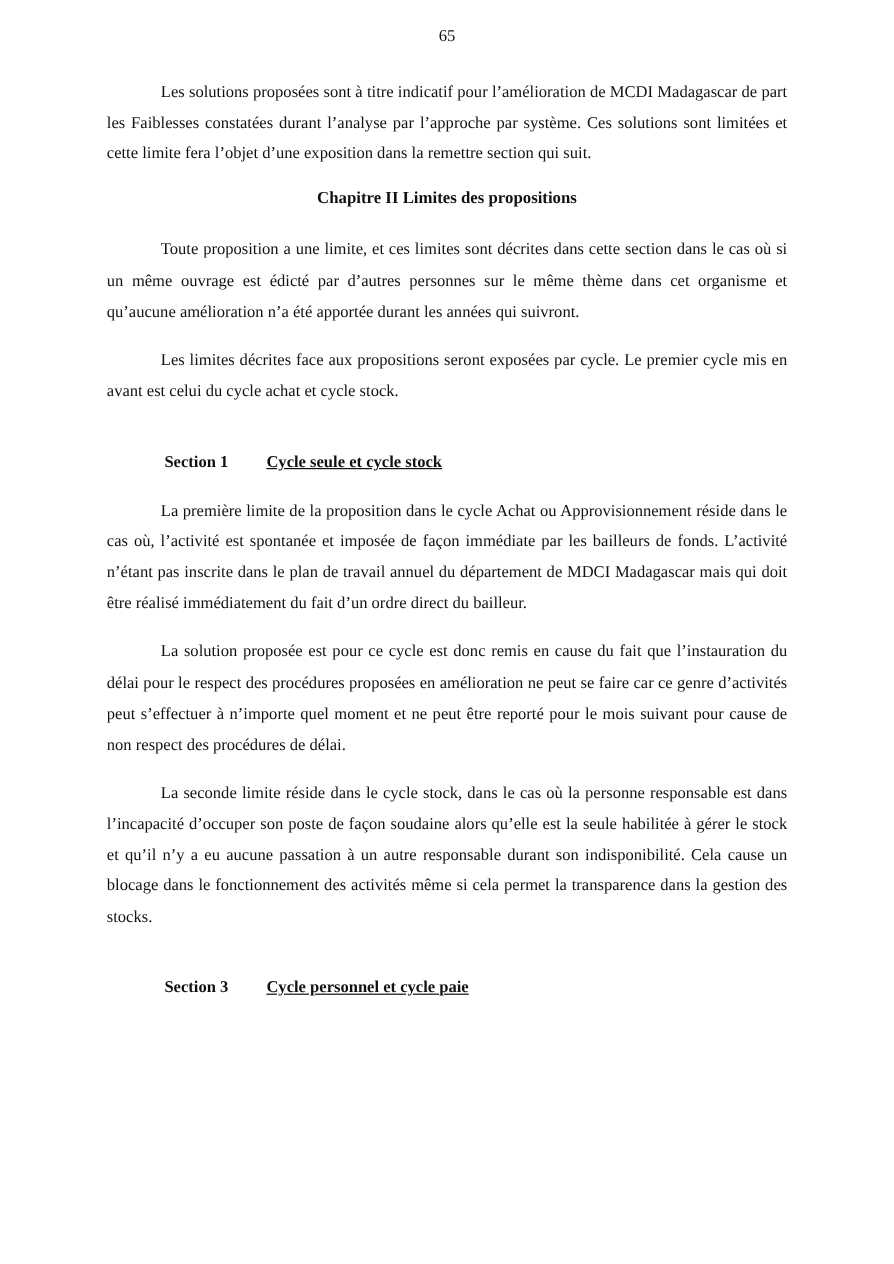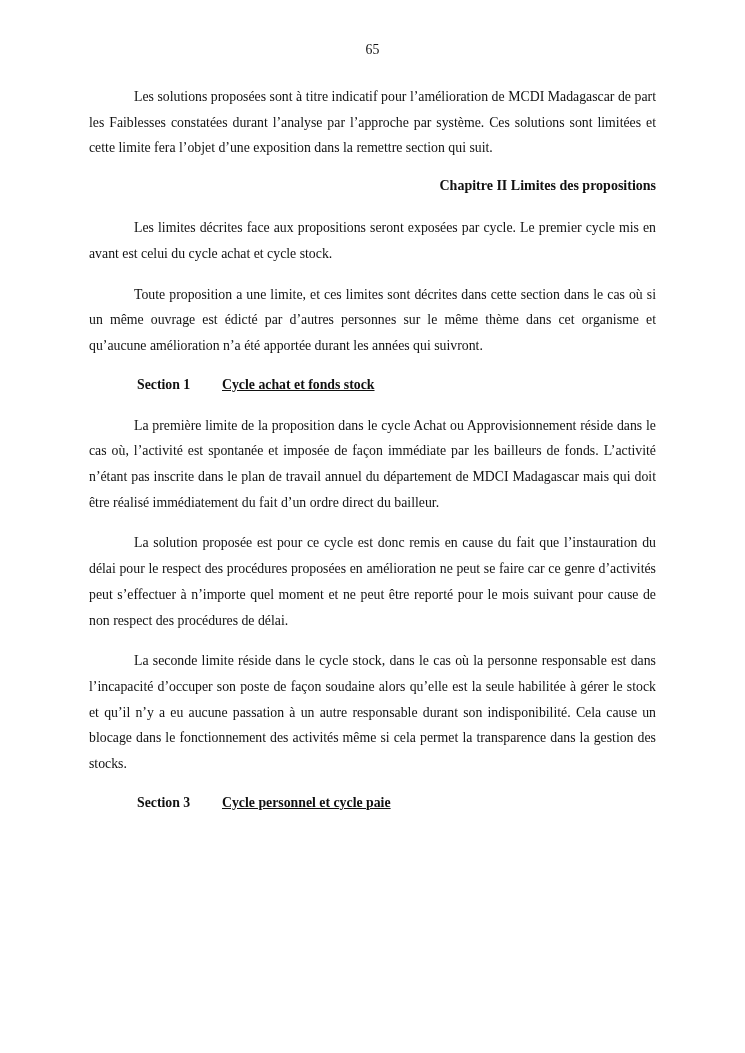--- a/index.html
+++ b/index.html
@@ -13,68 +13,69 @@
     background: #ffffff;
     color: #111111;
     font-family: "Liberation Serif", "DejaVu Serif", serif;
     font-size: 13.8px;
     box-sizing: border-box;
     padding: 0 89px;
     overflow: hidden;
   }
   .page-number {
     text-align: center;
-    padding-top: 42px;
+    padding-top: 22px;
     margin-bottom: 26px;
     line-height: 16px;
   }
   .para {
     margin: 0 0 15px 0;
     text-align: justify;
     text-indent: 45px;
     line-height: 25.7px;
   }
   .chapter-heading {
     font-weight: bold;
-    text-align: right;
+    text-align: center;
     font-size: 14px;
     margin: 6px 0 19px 0;
     line-height: 20px;
   }
   .section-heading {
     margin: 8px 0 17px 0;
     padding-left: 48px;
     line-height: 22px;
     font-weight: bold;
   }
   .section-label {
     display: inline-block;
     width: 85px;
+    margin-top: 20px;
   }
   .section-title {
     text-decoration: underline;
   }
 </style>
 </head>
 <body>
 
 <div class="page">
 
   <div class="page-number">65</div>
 
   <p class="para">Les solutions proposées sont à titre indicatif pour l’amélioration de MCDI Madagascar de part les Faiblesses constatées durant l’analyse par l’approche par système. Ces solutions sont limitées et cette limite fera l’objet d’une exposition dans la remettre section qui suit.</p>
 
   <div class="chapter-heading">Chapitre II Limites des propositions</div>
 
+  <p class="para">Toute proposition a une limite, et ces limites sont décrites dans cette section dans le cas où si un même ouvrage est édicté par d’autres personnes sur le même thème dans cet organisme et qu’aucune amélioration n’a été apportée durant les années qui suivront.</p>
+
   <p class="para">Les limites décrites face aux propositions seront exposées par cycle. Le premier cycle mis en avant est celui du cycle achat et cycle stock.</p>
 
-  <p class="para">Toute proposition a une limite, et ces limites sont décrites dans cette section dans le cas où si un même ouvrage est édicté par d’autres personnes sur le même thème dans cet organisme et qu’aucune amélioration n’a été apportée durant les années qui suivront.</p>
-
   <div class="section-heading">
-    <span class="section-label">Section 1</span><span class="section-title">Cycle achat et fonds stock</span>
+    <span class="section-label">Section 1</span><span class="section-title">Cycle seule et cycle stock</span>
   </div>
 
   <p class="para">La première limite de la proposition dans le cycle Achat ou Approvisionnement réside dans le cas où, l’activité est spontanée et imposée de façon immédiate par les bailleurs de fonds. L’activité n’étant pas inscrite dans le plan de travail annuel du département de MDCI Madagascar mais qui doit être réalisé immédiatement du fait d’un ordre direct du bailleur.</p>
 
   <p class="para">La solution proposée est pour ce cycle est donc remis en cause du fait que l’instauration du délai pour le respect des procédures proposées en amélioration ne peut se faire car ce genre d’activités peut s’effectuer à n’importe quel moment et ne peut être reporté pour le mois suivant pour cause de non respect des procédures de délai.</p>
 
   <p class="para">La seconde limite réside dans le cycle stock, dans le cas où la personne responsable est dans l’incapacité d’occuper son poste de façon soudaine alors qu’elle est la seule habilitée à gérer le stock et qu’il n’y a eu aucune passation à un autre responsable durant son indisponibilité. Cela cause un blocage dans le fonctionnement des activités même si cela permet la transparence dans la gestion des stocks.</p>
 
 
   <div class="section-heading">

